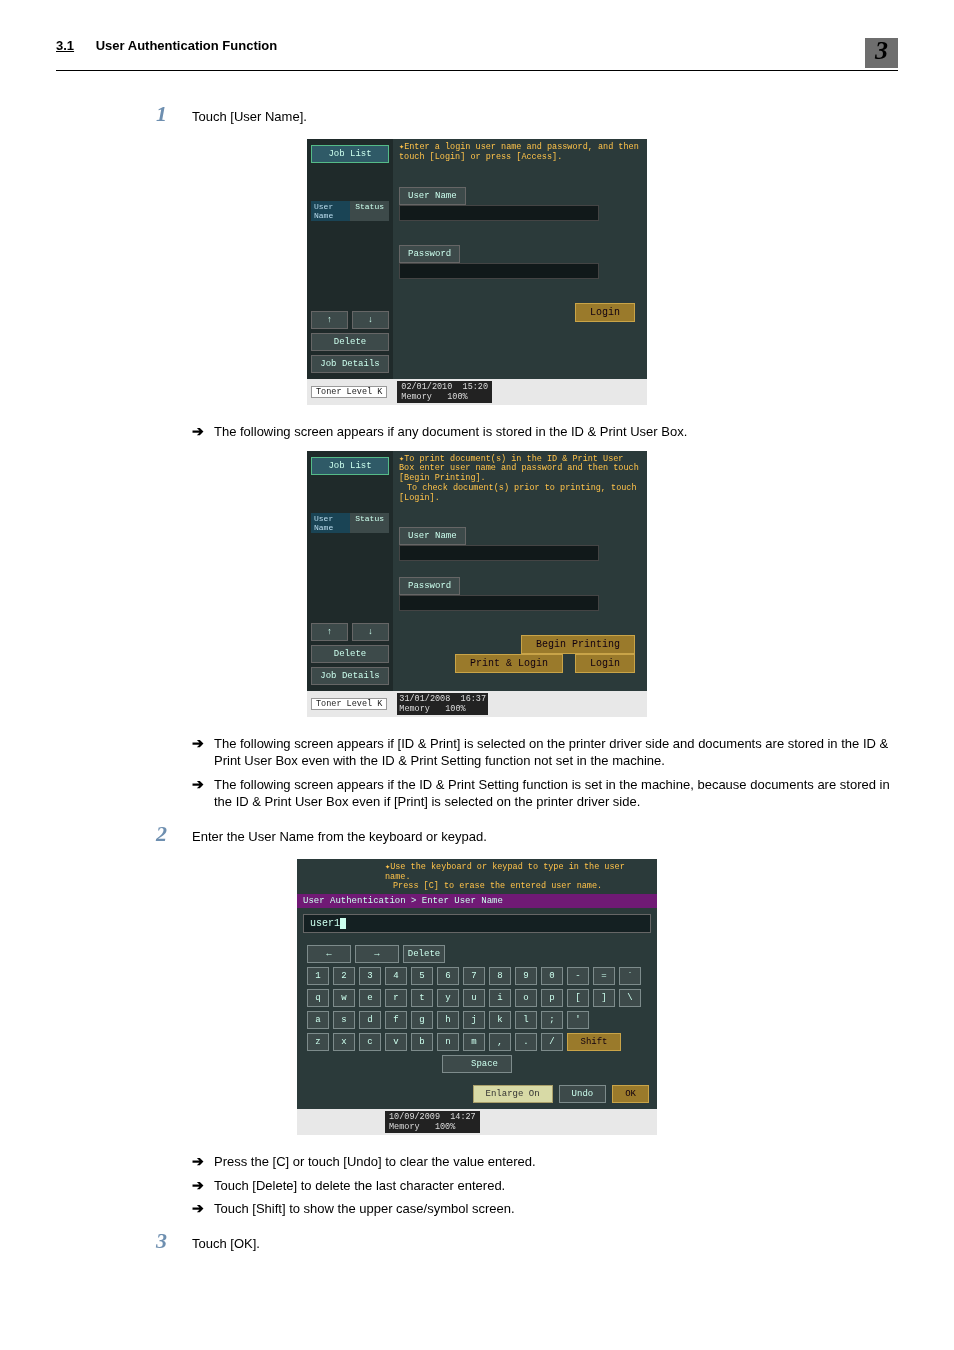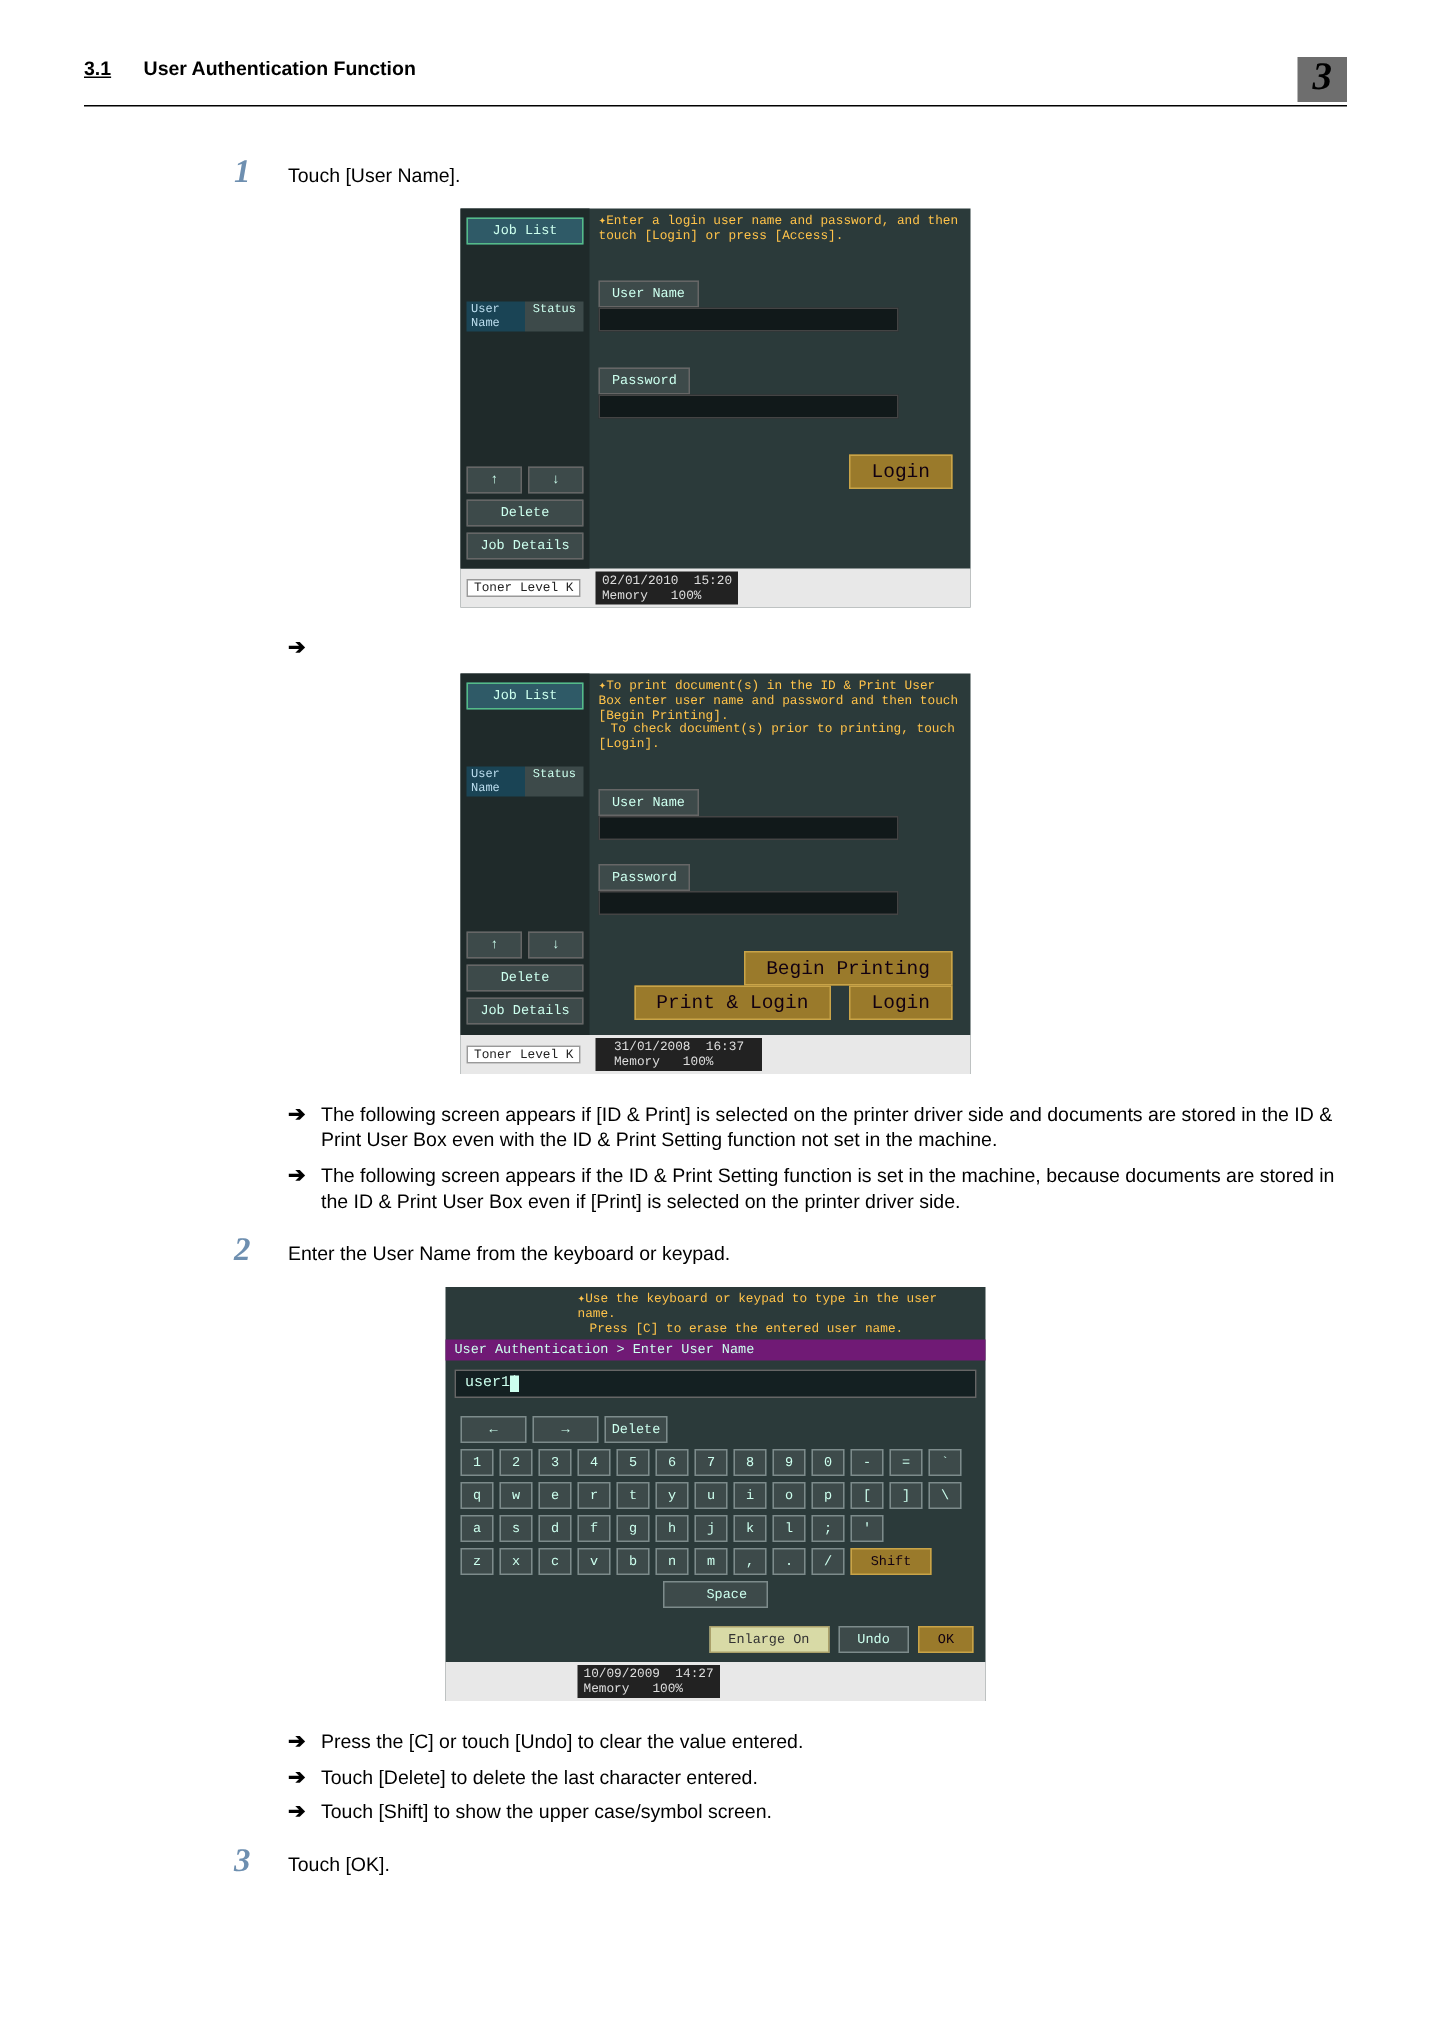--- a/index.html
+++ b/index.html
@@ -24,21 +24,21 @@
   .dev-label { display:flex; font-size:8px; }
   .dev-label span:first-child { background:#1a4455; color:#bde; padding:1px 3px; }
   .dev-label span:last-child { background:#3d4a4a; color:#cfe; padding:1px 5px; flex:1;}
   .dev-main { flex:1; padding:4px 6px; }
   .dev-info { color:#ffc34a; font-size:8.5px; line-height:1.15; margin-bottom:24px; }
   .dev-bullet { color:#ffc34a; font-weight:bold; }
   .dev-field { margin: 10px 0 24px 0; }
   .dev-field .fbtn { display:inline-block; background:#3d4a4a; border:1px solid #666; color:#cfe; padding:3px 8px; font-size:9px; margin-right:6px;}
   .dev-field .fbox { display:inline-block; background:#11191a; border:1px solid #444; width:200px; height:16px; vertical-align:middle;}
   .dev-footer-row { text-align:right; padding:0 6px 6px 0; }
-  .dev-footer-row .fbtn, .dev-footer-row .fbtn-gold { display:inline-block; padding:3px 14px; font-size:13px; margin-left:6px;}
+  .dev-footer-row .fbtn, .dev-footer-row .fbtn-gold { display:inline-block; padding:3px 14px; font-size:10px; margin-left:6px;}
   .fbtn-gold { background:#9a7a2b; border:1px solid #c9a448; color:#101; }
   .dev-bottom { display:flex; background:#e8e8e8; color:#222; font-size:8.5px; padding:2px 4px; align-items:center; gap:10px;}
   .toner { background:#fff; border:1px solid #999; padding:0 4px; }
   
   .kbd { background:#2b3a3a; font-family:"Courier New",monospace; color:#cfe; padding:0 0 0 0; }
   .kbd-info { color:#ffc34a; font-size:8.5px; line-height:1.15; padding:4px 4px 2px 88px; }
   .kbd-breadcrumb { background:#701a75; color:#cfe; font-size:9px; padding:2px 6px; }
   .kbd-input { background:#142022; border:1px solid #666; margin:6px; padding:3px 6px; font-size:10px; color:#cfe;}
   .kbd-rows { padding:6px 10px 8px 10px; }
   .kbd-row { display:flex; gap:4px; margin-bottom:4px; justify-content:flex-start;}
@@ -105,20 +105,21 @@
     <span class="toner">Toner Level  K</span>
     <span style="background:#222;color:#ddd;padding:1px 4px;">
       <span>02/01/2010</span>&nbsp;&nbsp;<span>15:20</span><br>
       <span>Memory</span>&nbsp;&nbsp;&nbsp;<span>100%</span>
     </span>
   </div>
 </div>
 
 <div class="arrow-row">
   <div class="arrow">➔</div>
+  <div class="arrow-text">The following screen appears if any document is stored in the ID &amp; Print User Box.</div>
 </div>
 
 <div class="screenshot dev" style="width:340px;">
   <div class="dev-top">
     <div class="dev-side">
       <div class="dev-btn">Job List</div>
       <div style="height:30px;"></div>
       <div class="dev-label">
         <span>User Name</span>
         <span>Status</span>
@@ -143,21 +144,21 @@
       </div>
       <div class="dev-footer-row">
         <span class="fbtn-gold">Begin Printing</span>
         <span class="fbtn-gold">Print &amp; Login</span>
         <span class="fbtn-gold">Login</span>
       </div>
     </div>
   </div>
   <div class="dev-bottom">
     <span class="toner">Toner Level  K</span>
-    <span style="background:#222;color:#ddd;padding:1px 12px;">
+    <span style="background:#222;color:#ddd;padding:1px 2px;">
       <span>31/01/2008</span>&nbsp;&nbsp;<span>16:37</span><br>
       <span>Memory</span>&nbsp;&nbsp;&nbsp;<span>100%</span>
     </span>
   </div>
 </div>
 
 <div class="arrow-row">
   <div class="arrow">➔</div>
   <div class="arrow-text">The following screen appears if [ID &amp; Print] is selected on the printer driver side and documents are stored in the ID &amp; Print User Box even with the ID &amp; Print Setting function not set in the machine.</div>
 </div>

